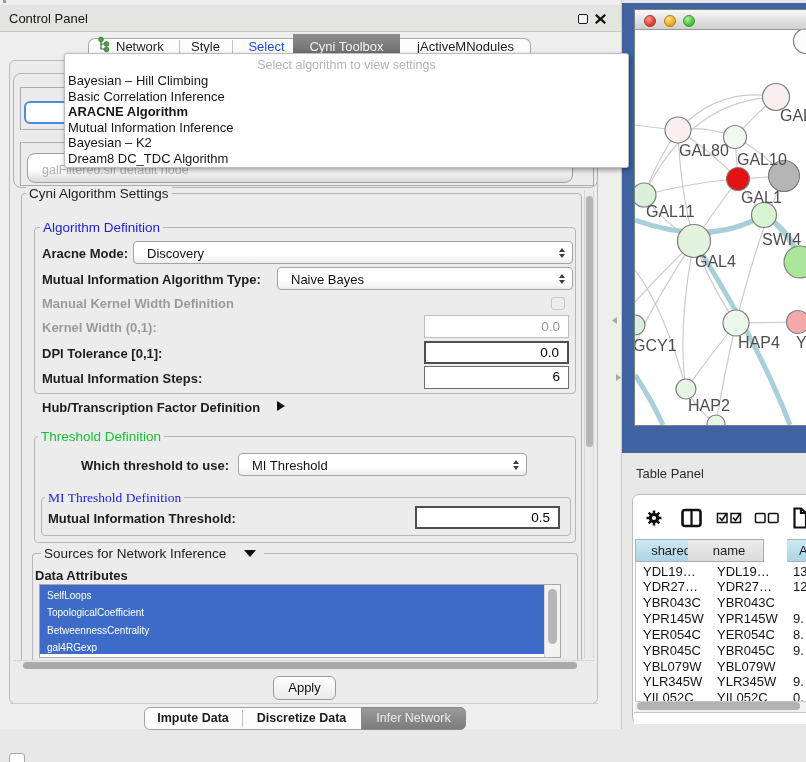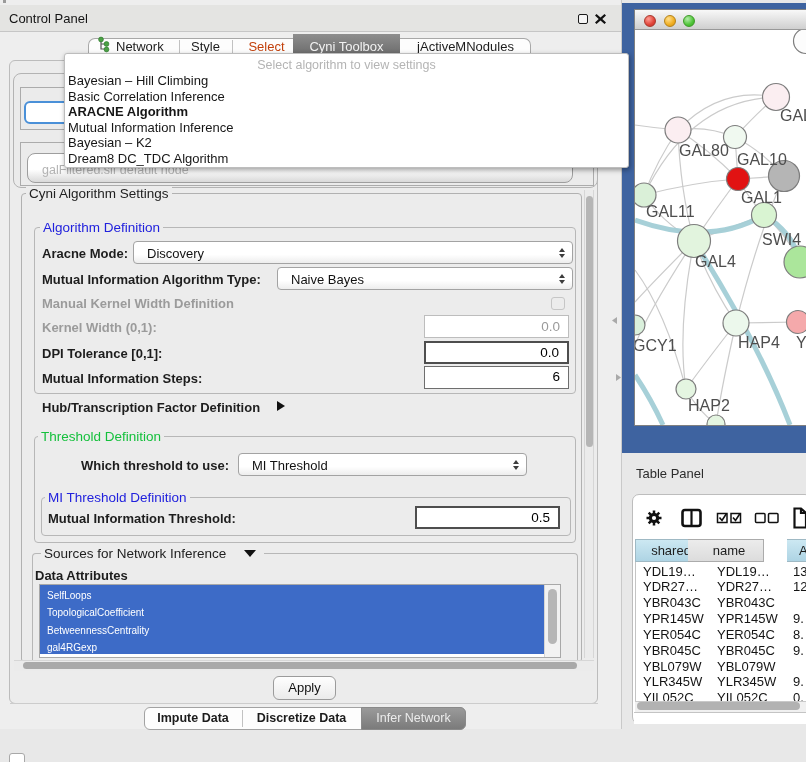--- a/index.html
+++ b/index.html
@@ -43,21 +43,21 @@
 <div class="abs" style="left:232px;top:40px;width:1px;height:13px;background:#c2c2c2;"></div>
 <div class="abs" style="left:293px;top:34px;width:107px;height:19px;background:linear-gradient(#8e8e8e,#6f6f6f);"></div>
 <svg class="abs" style="left:98px;top:36px;" width="14" height="17" viewBox="0 0 14 17">
       <path d="M3,4 L3,13 L7,13 M3,8 L7,8" stroke="#555" stroke-width="1.2" fill="none"></path>
       <circle cx="3" cy="3.5" r="2.4" fill="#4ba144" stroke="#2d7a2d" stroke-width="0.7"></circle>
       <circle cx="8.5" cy="8" r="2.4" fill="#4ba144" stroke="#2d7a2d" stroke-width="0.7"></circle>
       <circle cx="8.5" cy="13.5" r="2.4" fill="#4ba144" stroke="#2d7a2d" stroke-width="0.7"></circle>
     </svg>
 <div class="abs" style="left:116px;top:39px;font-size:13px;color:#1c1c1c;">Network</div>
 <div class="abs" style="left:179px;top:39px;width:53px;text-align:center;font-size:13px;color:#1c1c1c;">Style</div>
-<div class="abs" style="left:232px;top:39px;width:69px;text-align:center;font-size:13px;color:#c2410c;border-radius:7px;">Select</div>
+<div class="abs" style="left:232px;top:39px;width:69px;text-align:center;font-size:13px;color:#1d4ed8;border-radius:7px;">Select</div>
 <div class="abs" style="left:293px;top:39px;width:107px;text-align:center;font-size:13px;color:#f2f2f2;">Cyni Toolbox</div>
 <div class="abs" style="left:400px;top:39px;width:131px;text-align:center;font-size:13px;color:#1c1c1c;">jActiveMNodules</div>
 
 <div class="gb" style="left:21px;top:193px;width:559px;height:468px;"></div>
 <div class="gbt" style="left:26px;top:186px;color:#222;">Cyni Algorithm Settings</div>
 
 <div class="gb" style="left:34px;top:227px;width:540px;height:165px;border-color:#b7b7b7;"></div>
 <div class="gbt" style="left:40px;top:220px;color:#2121dd;">Algorithm Definition</div>
 
 <div class="lbl" style="left:42px;top:246px;">Aracne Mode:</div>
@@ -84,21 +84,21 @@
 
 <div class="gb" style="left:34px;top:436px;width:540px;height:105px;border-color:#b7b7b7;"></div>
 <div class="gbt" style="left:38px;top:429px;color:#14c03c;">Threshold Definition</div>
 <div class="lbl" style="left:81px;top:458px;">Which threshold to use:</div>
 <div class="cmb" style="left:238px;top:453px;width:289px;height:23px;box-sizing:border-box;">
       <span class="tx">MI Threshold</span>
       <span class="arr"></span>
     </div>
 
 <div class="gb" style="left:41px;top:497px;width:528px;height:37px;border-color:#b7b7b7;"></div>
-<div class="gbt" style="left:45px;top:490px;color:#2121dd;">MI Threshold Definition</div>
+<div class="gbt" style="left:45px;top:490px;color:#2121dd;font-family:Liberation Serif, serif;">MI Threshold Definition</div>
 <div class="lbl" style="left:48px;top:511px;">Mutual Information Threshold:</div>
 <div class="fld" style="left:415px;top:506px;width:145px;height:23px;border:2px solid #4e4e4e;box-sizing:border-box;color:#000;line-height:19px;padding-right:8px;">0.5</div>
 
 <div class="gb" style="left:32px;top:553px;width:544px;height:112px;border-color:#b7b7b7;border-bottom:none;"></div>
 <div class="gbt" style="left:41px;top:546px;color:#222;font-weight:normal;">Sources for Network Inference</div>
 <div class="abs" style="left:228px;top:547px;width:36px;height:12px;background:#ececec;"></div>
 <div class="abs" style="left:244px;top:550px;width:0;height:0;border-left:6.5px solid transparent;border-right:6.5px solid transparent;border-top:7.5px solid #111;"></div>
 <div class="lbl" style="left:35px;top:568px;">Data Attributes</div>
 
 <div class="abs" style="left:39px;top:584px;width:522px;height:74px;background:#fff;border:1px solid #a8a8a8;box-sizing:border-box;"></div>

